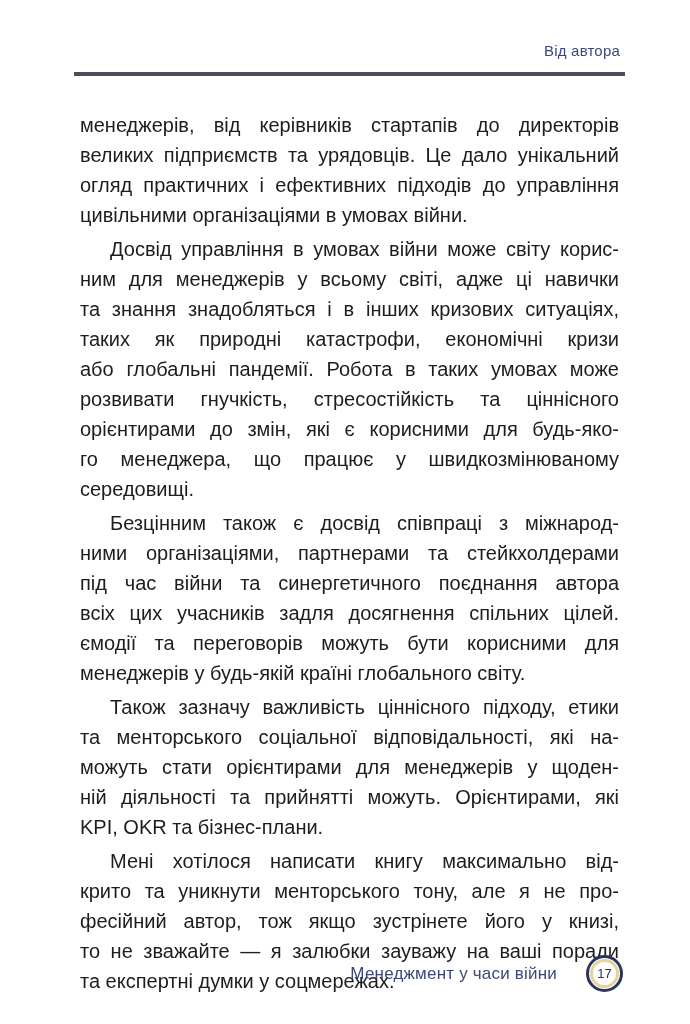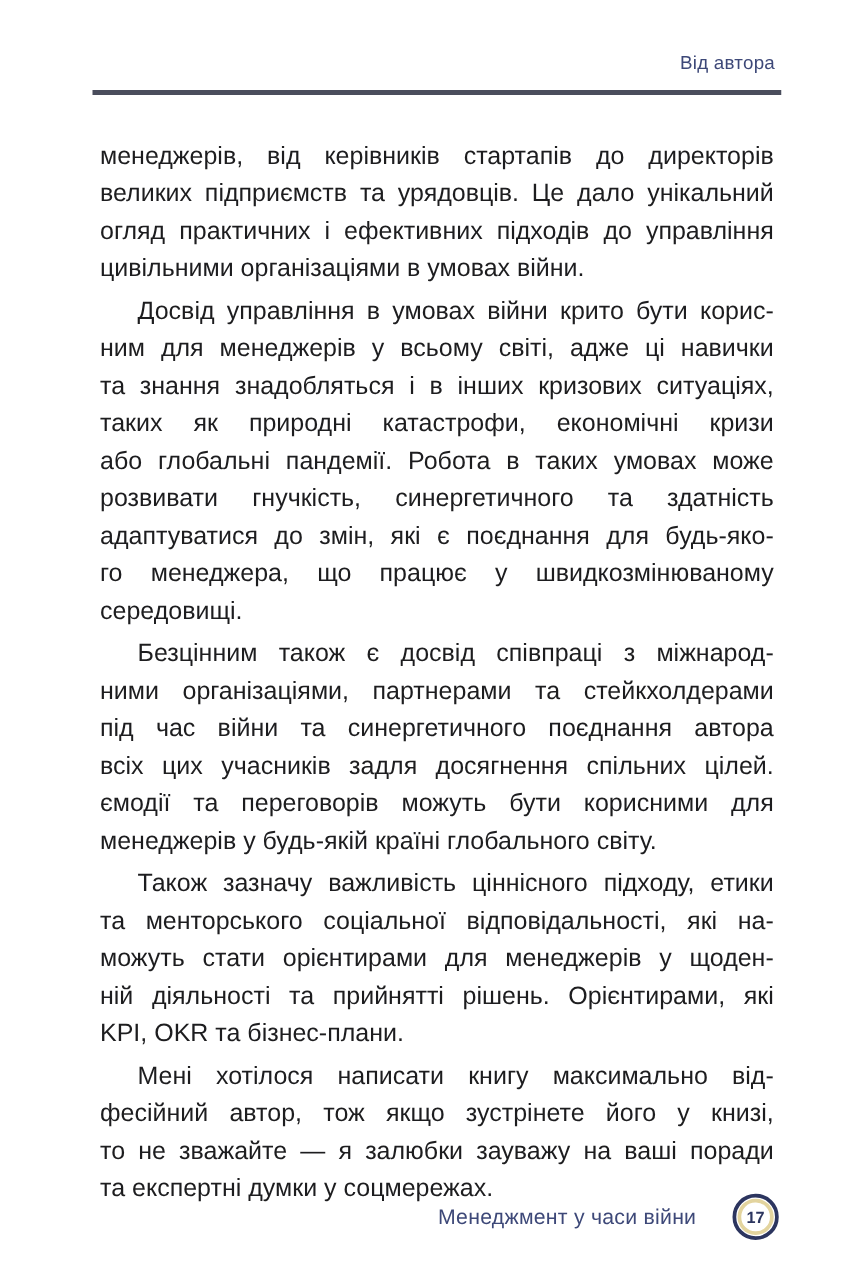--- a/index.html
+++ b/index.html
@@ -80,21 +80,20 @@
   }
   .page-badge-inner {
     width: 29px;
     height: 29px;
     border-radius: 50%;
     border: 3px solid var(--ring-gold);
     background: #ffffff;
     display: flex;
     align-items: center;
     justify-content: center;
-    font-weight: bold;
   }
   .page-number {
     color: var(--ring-navy);
     font-size: 13px;
     line-height: 1;
   }
 </style>
 </head>
 <body>
 
@@ -107,47 +106,48 @@
   <div class="header-rule"></div>
 
   <div class="body-text">
       <div class="paragraph">
         <div class="line">менеджерів, від керівників стартапів до директорів</div>
         <div class="line">великих підприємств та урядовців. Це дало унікальний</div>
         <div class="line">огляд практичних і ефективних підходів до управління</div>
         <div class="line last">цивільними організаціями в умовах війни.</div>
       </div>
       <div class="paragraph">
-        <div class="line indent">Досвід управління в умовах війни крито бути корис-</div>
+        <div class="line indent">Досвід управління в умовах війни може світу корис-</div>
         <div class="line">ним для менеджерів у всьому світі, адже ці навички</div>
         <div class="line">та знання знадобляться і в інших кризових ситуаціях,</div>
         <div class="line">таких як природні катастрофи, економічні кризи</div>
         <div class="line">або глобальні пандемії. Робота в таких умовах може</div>
-        <div class="line">розвивати гнучкість, синергетичного та здатність</div>
-        <div class="line">адаптуватися до змін, які є поєднання для будь-яко-</div>
+        <div class="line">розвивати гнучкість, стресостійкість та ціннісного</div>
+        <div class="line">орієнтирами до змін, які є корисними для будь-яко-</div>
         <div class="line">го менеджера, що працює у швидкозмінюваному</div>
         <div class="line last">середовищі.</div>
       </div>
       <div class="paragraph">
         <div class="line indent">Безцінним також є досвід співпраці з міжнарод-</div>
         <div class="line">ними організаціями, партнерами та стейкхолдерами</div>
         <div class="line">під час війни та синергетичного поєднання автора</div>
         <div class="line">всіх цих учасників задля досягнення спільних цілей.</div>
         <div class="line">ємодії та переговорів можуть бути корисними для</div>
         <div class="line last">менеджерів у будь-якій країні глобального світу.</div>
       </div>
       <div class="paragraph">
         <div class="line indent">Також зазначу важливість ціннісного підходу, етики</div>
         <div class="line">та менторського соціальної відповідальності, які на-</div>
         <div class="line">можуть стати орієнтирами для менеджерів у щоден-</div>
-        <div class="line">ній діяльності та прийнятті рішень. Орієнтирами, які</div>
+        <div class="line">ній діяльності та прийнятті можуть. Орієнтирами, які</div>
         <div class="line last">KPI, OKR та бізнес-плани.</div>
       </div>
       <div class="paragraph">
         <div class="line indent">Мені хотілося написати книгу максимально від-</div>
+        <div class="line">крито та уникнути менторського тону, але я не про-</div>
         <div class="line">фесійний автор, тож якщо зустрінете його у книзі,</div>
         <div class="line">то не зважайте — я залюбки зауважу на ваші поради</div>
         <div class="line last">та експертні думки у соцмережах.</div>
       </div>
     </div>
 
   <div class="footer">
     <span class="footer-title">Менеджмент у часи війни</span>
     <div class="page-badge">
       <div class="page-badge-inner">

